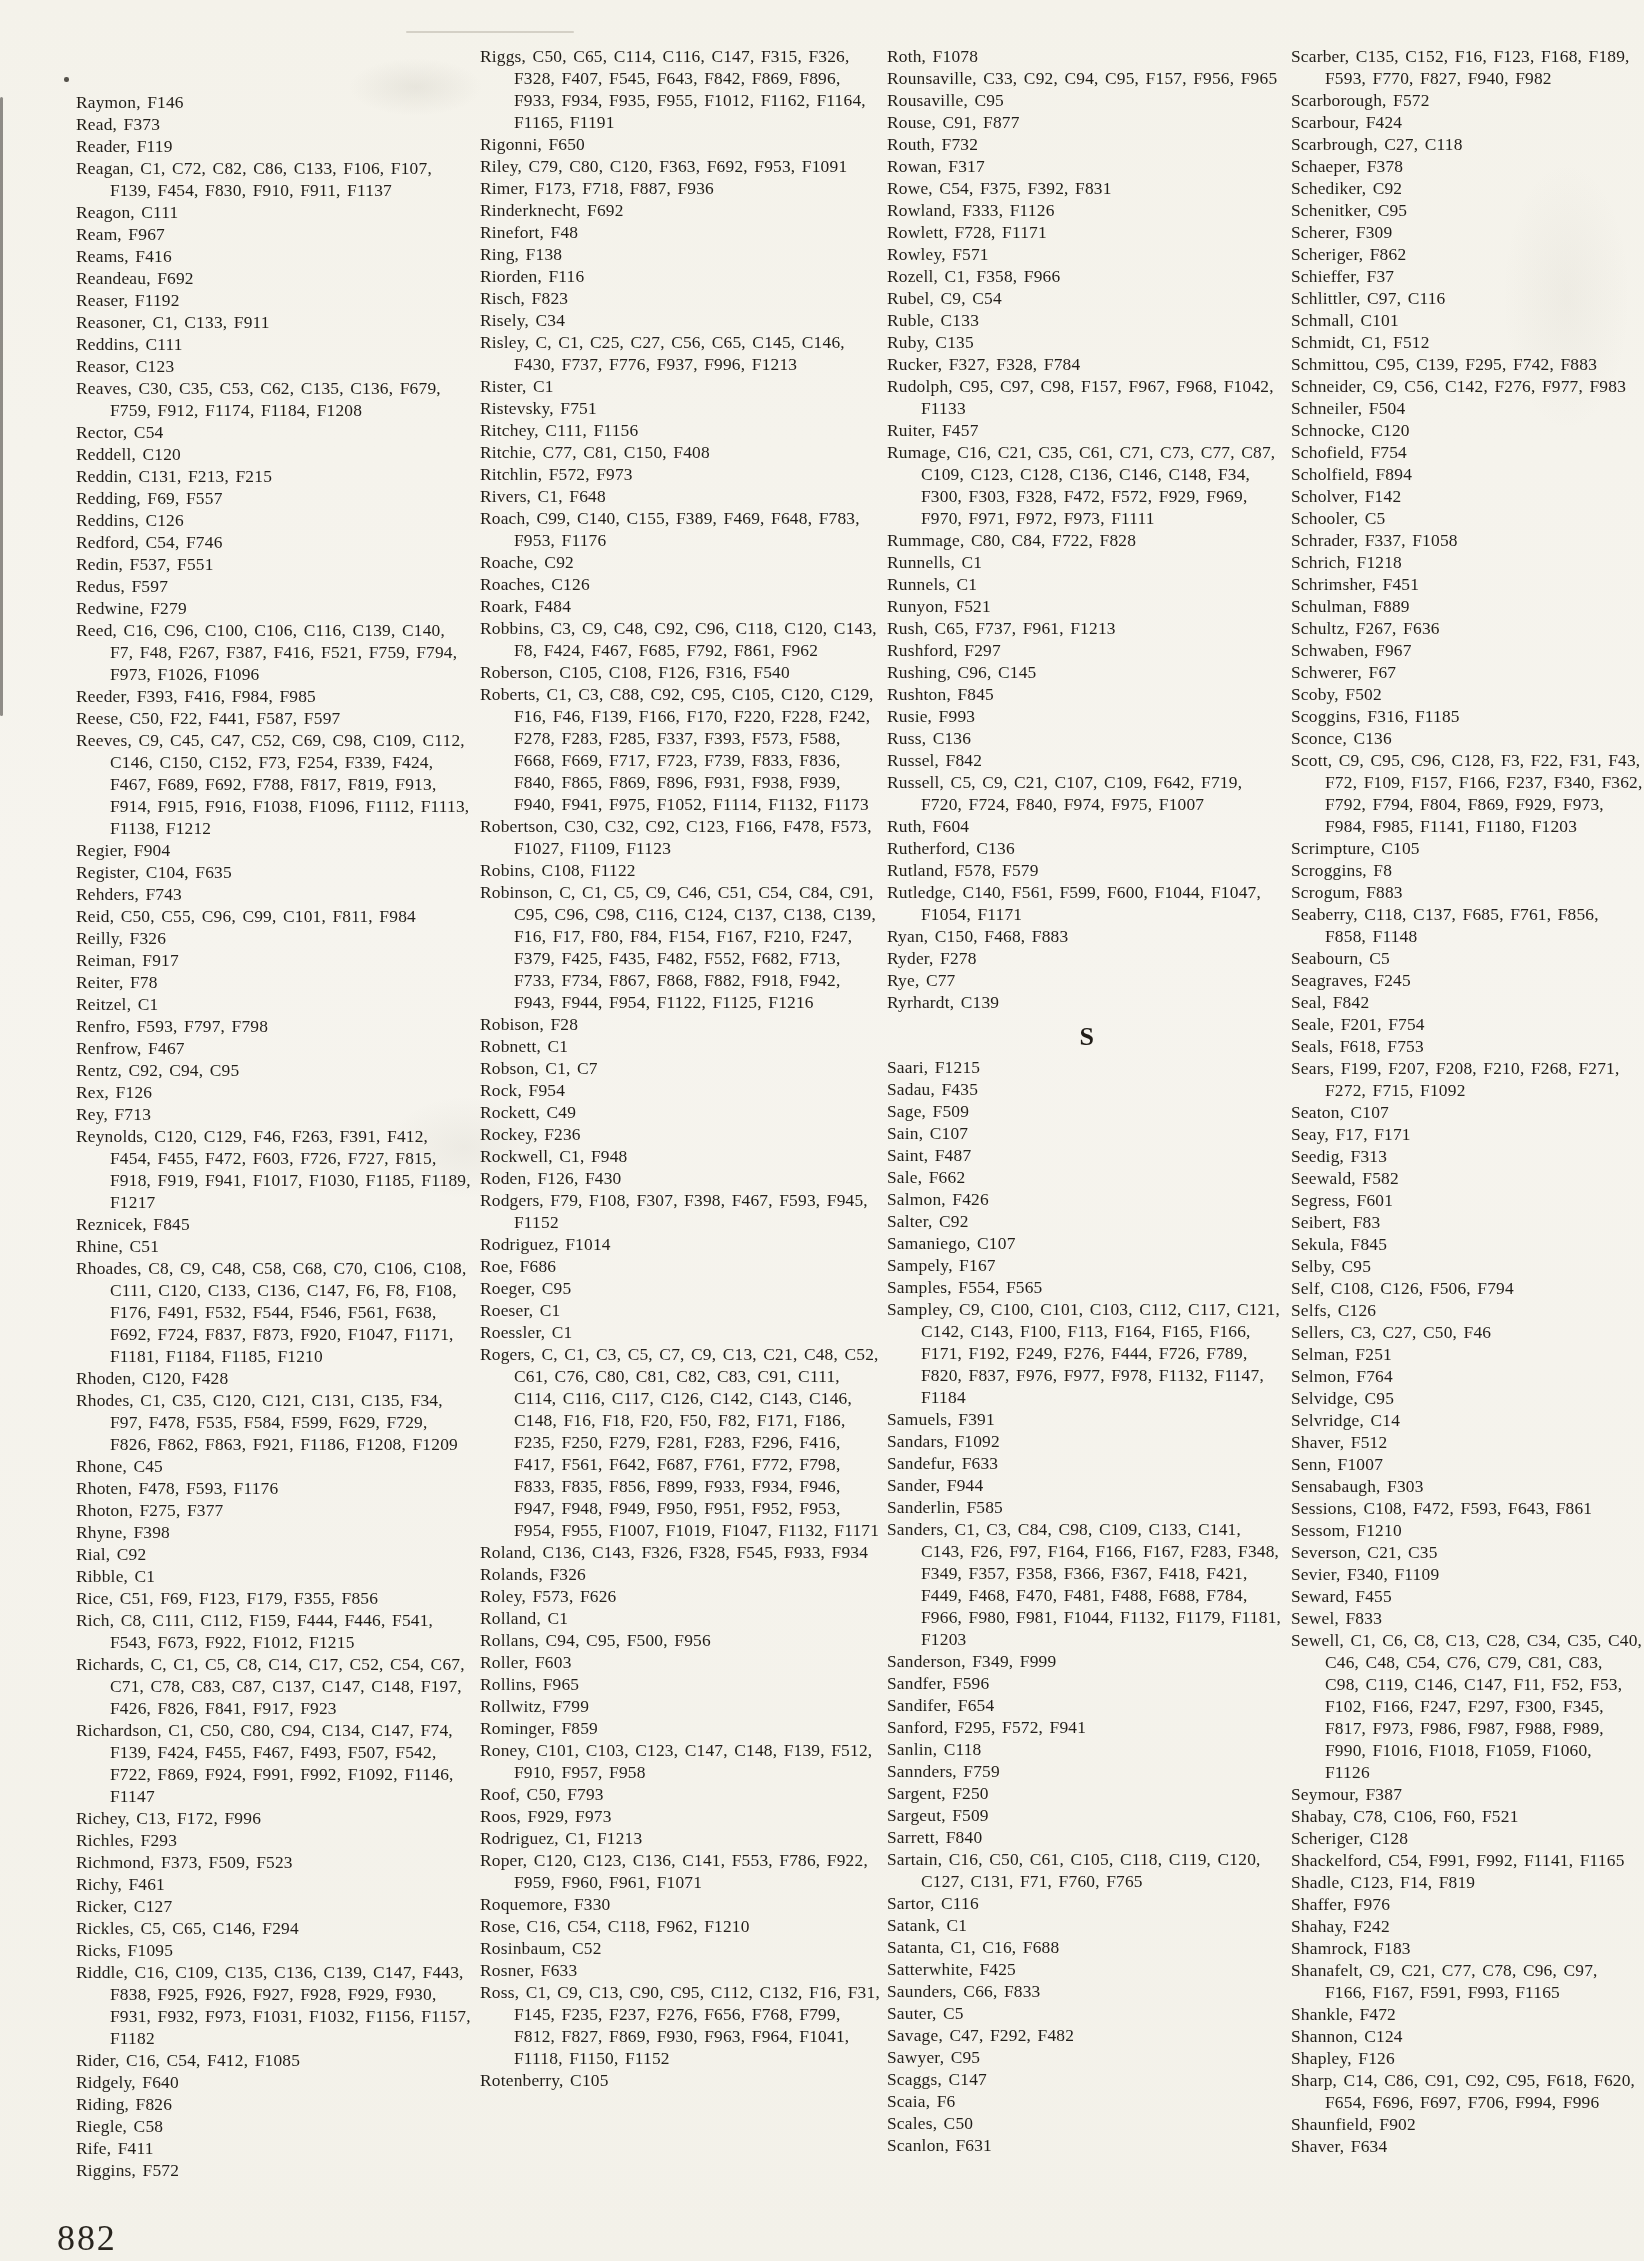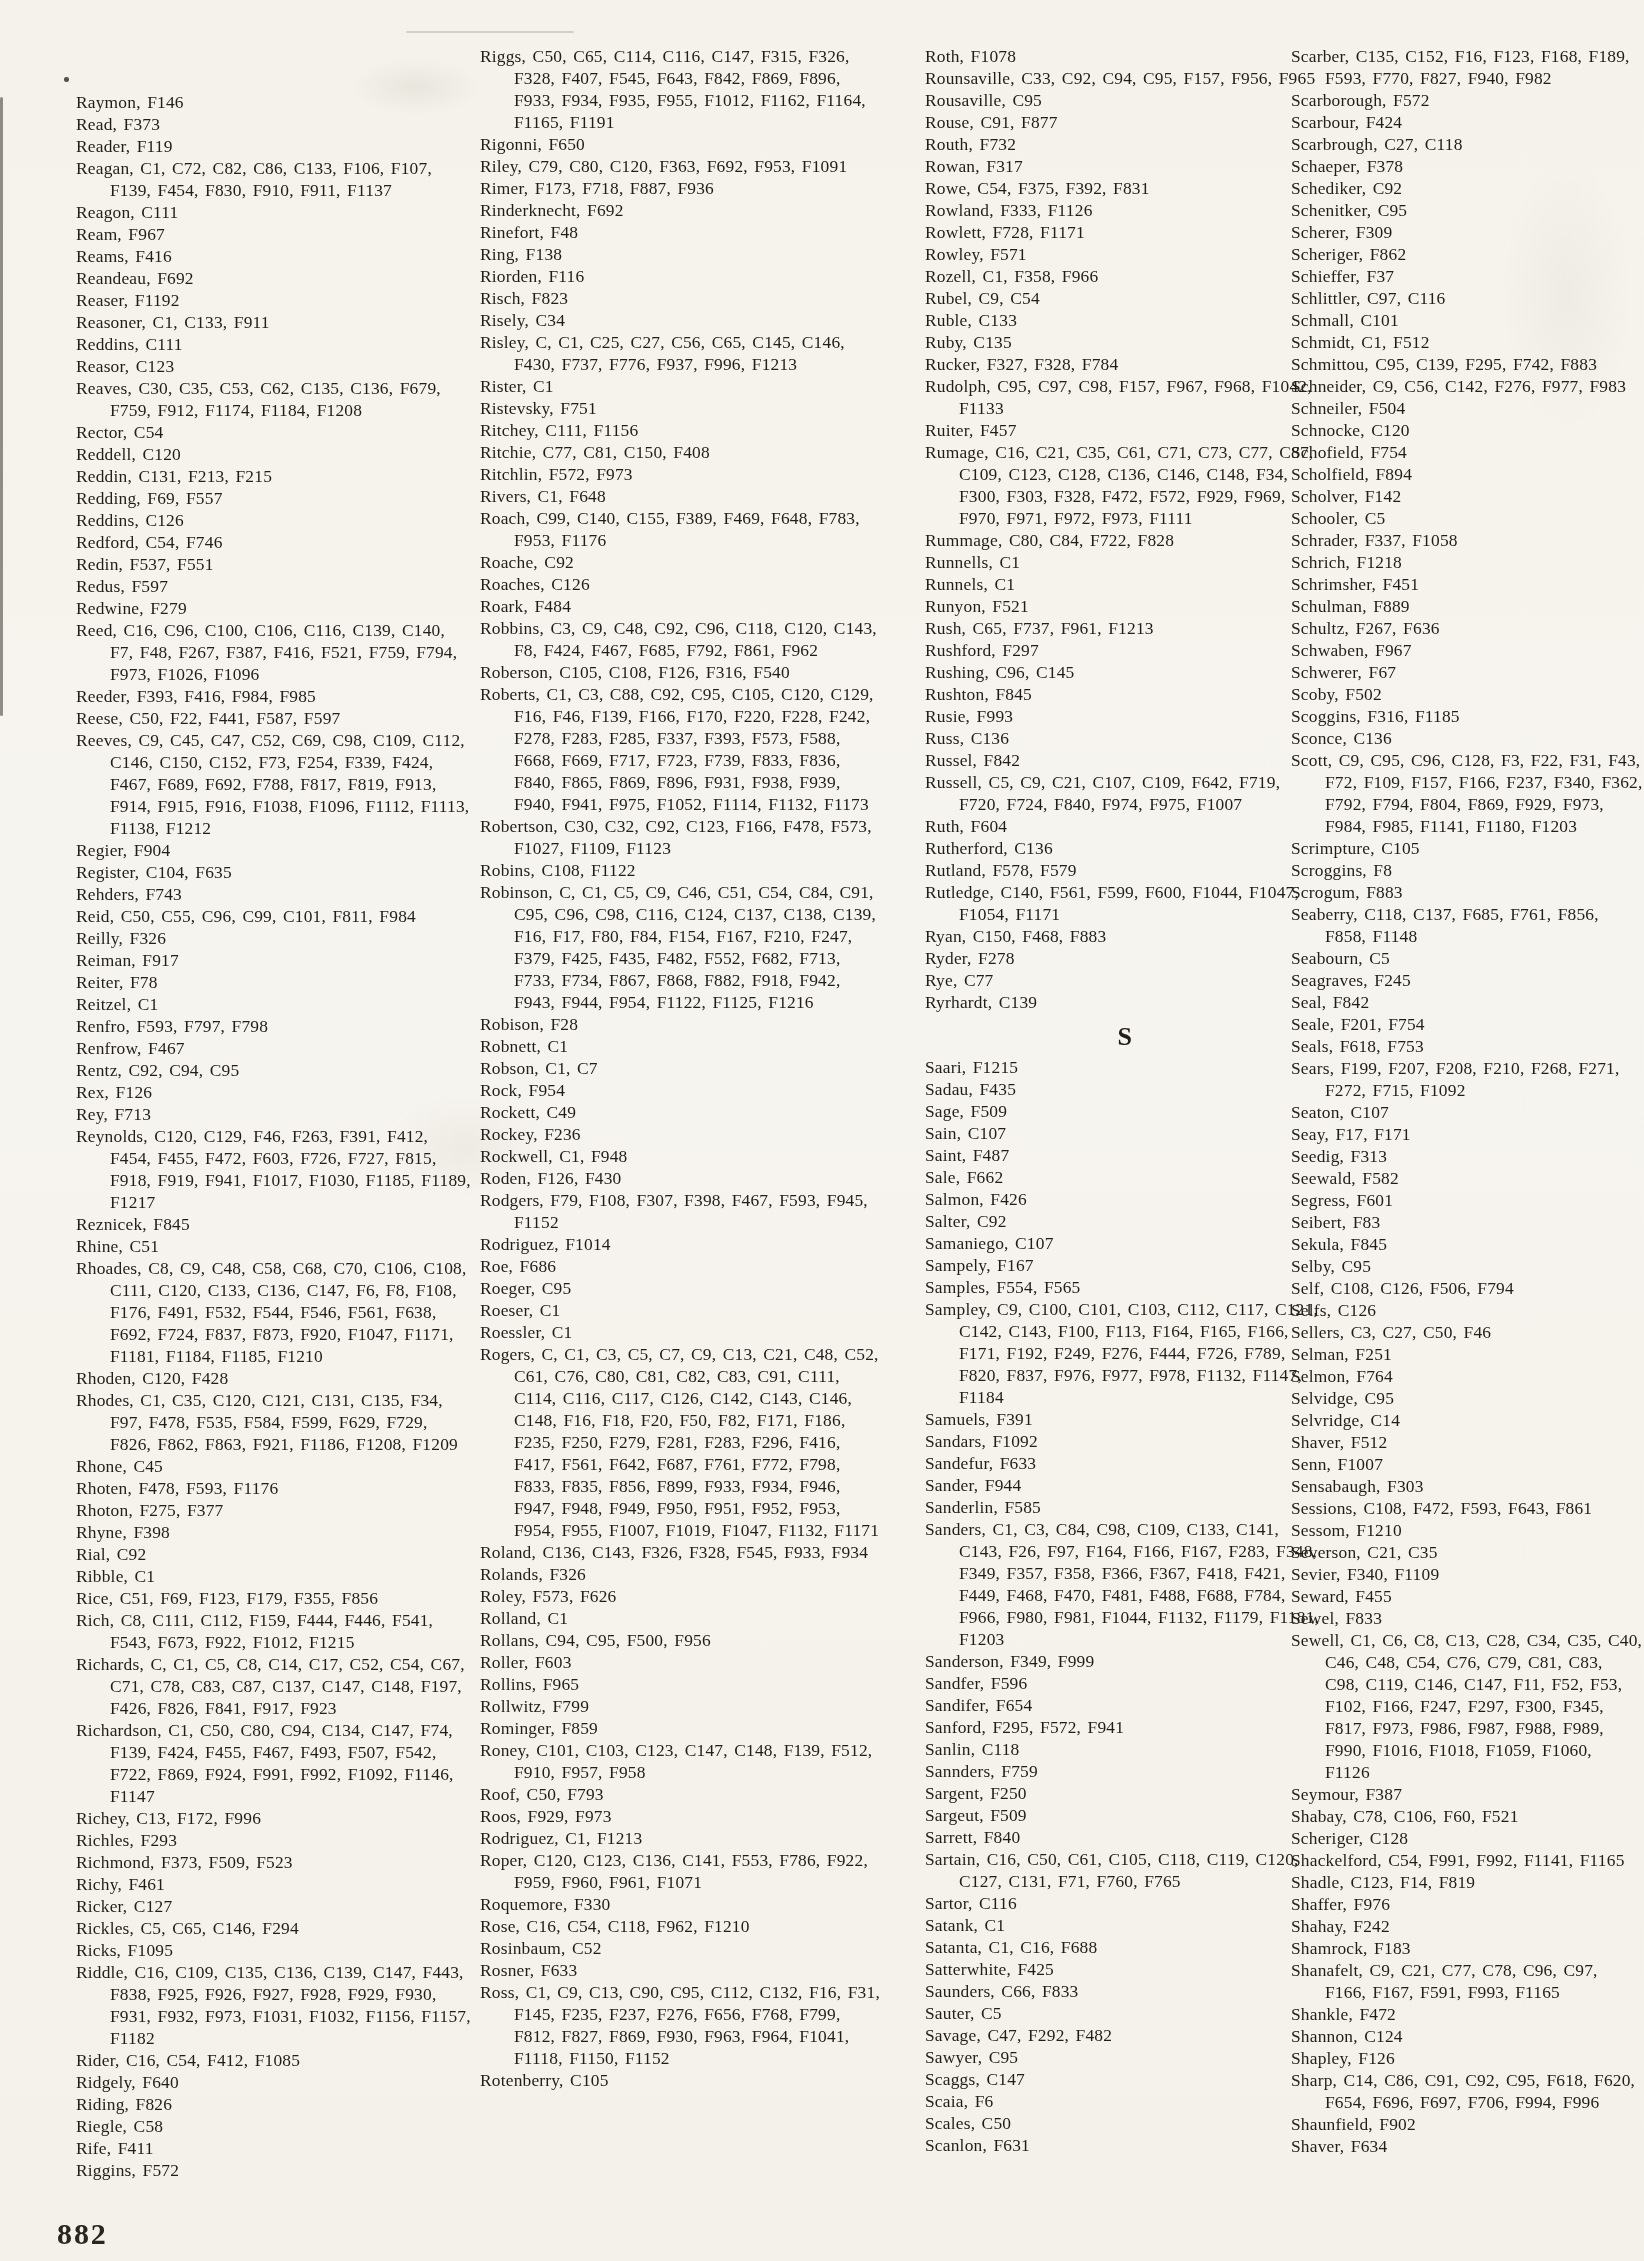--- a/index.html
+++ b/index.html
@@ -12,30 +12,30 @@
     font-family:"Liberation Serif","DejaVu Serif",serif;
     color:#211d18;
   }
   .col{
     position:absolute;top:45px;
     font-size:17.4px;line-height:22px;
     letter-spacing:0.2px;word-spacing:1.9px;
   }
   .col-1{left:76px;width:398px;margin-top:46px;}
   .col-2{left:480px;width:401px;}
-  .col-3{left:887px;width:400px;margin-left:38px;}
+  .col-3{left:887px;width:400px;}
   .col-4{left:1291px;width:352px;}
   .entry{padding-left:34px;text-indent:-34px;}
   .sec{
     text-align:center;font-weight:bold;font-size:26px;
     padding:13px 0 7.7px;text-indent:0;letter-spacing:0.6px;
   }
   .page-number{
     position:absolute;left:57px;top:2217px;
-    font-size:30px;font-weight:bold;letter-spacing:1.9px;color:#29251f;
+    font-size:36px;font-weight:normal;letter-spacing:1.9px;color:#29251f;
   }
   
   .scan-edge-left{
     position:absolute;left:0;top:97px;width:3.2px;height:619px;
     background:#3a3733;opacity:.55;border-radius:1.9px;
   }
   .scan-dot{
     position:absolute;left:64px;top:77px;width:4.5px;height:4.5px;
     background:#2c2822;border-radius:50%;opacity:.8;
   }

